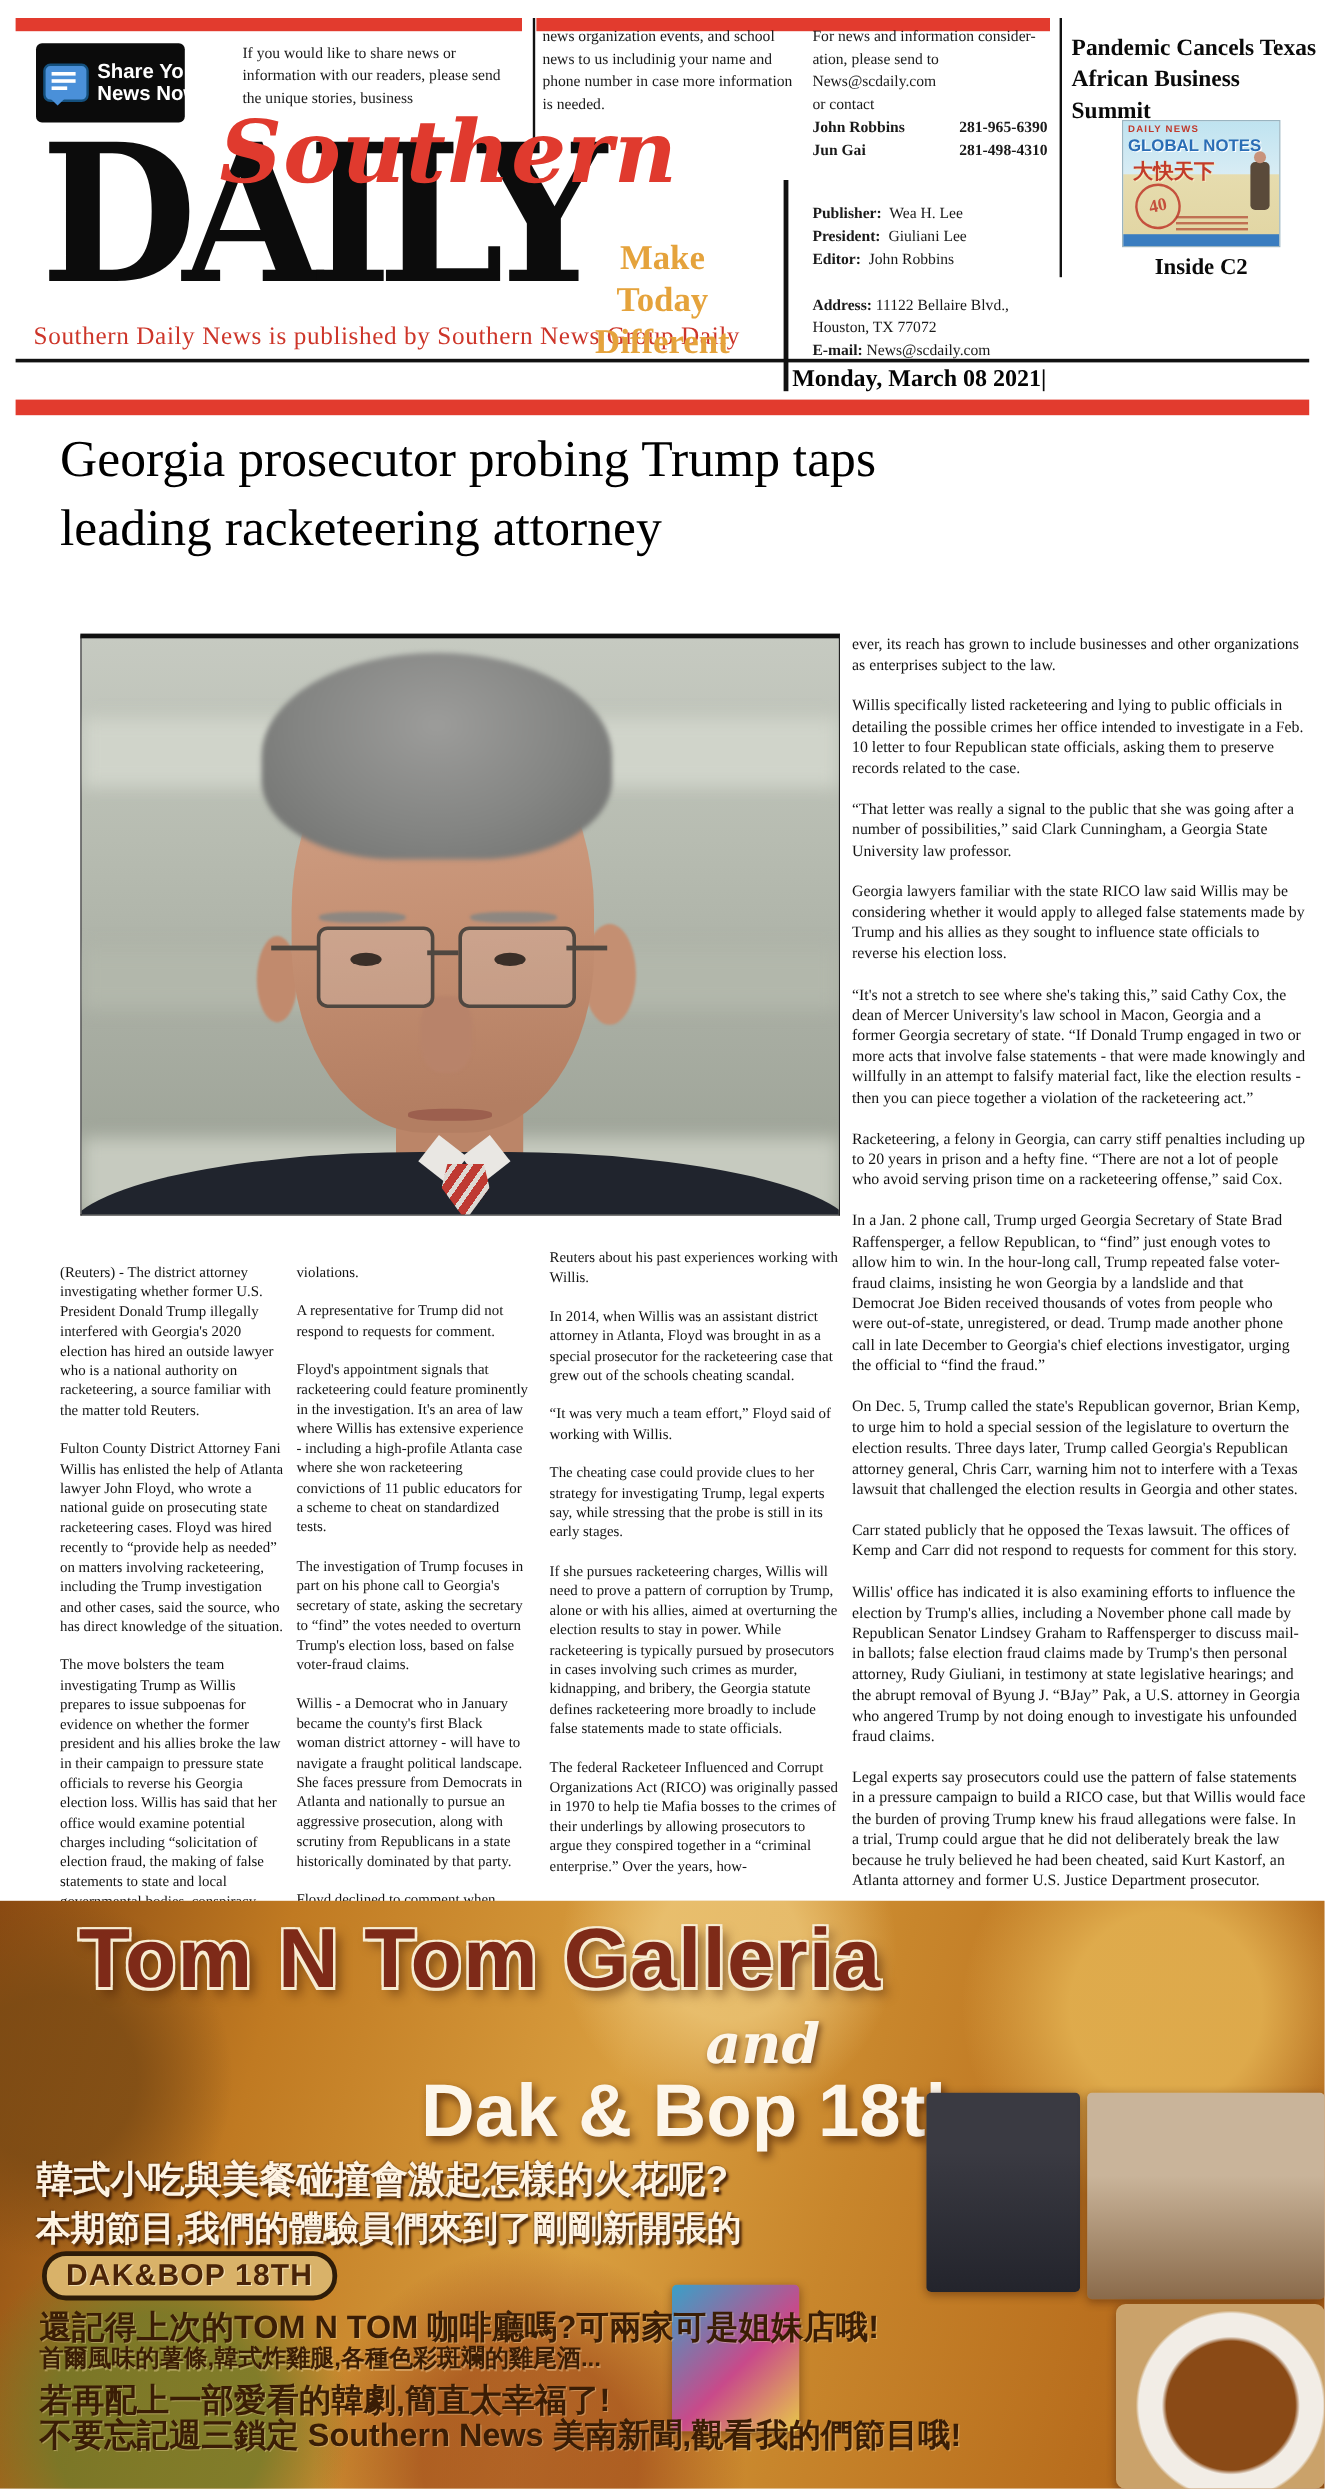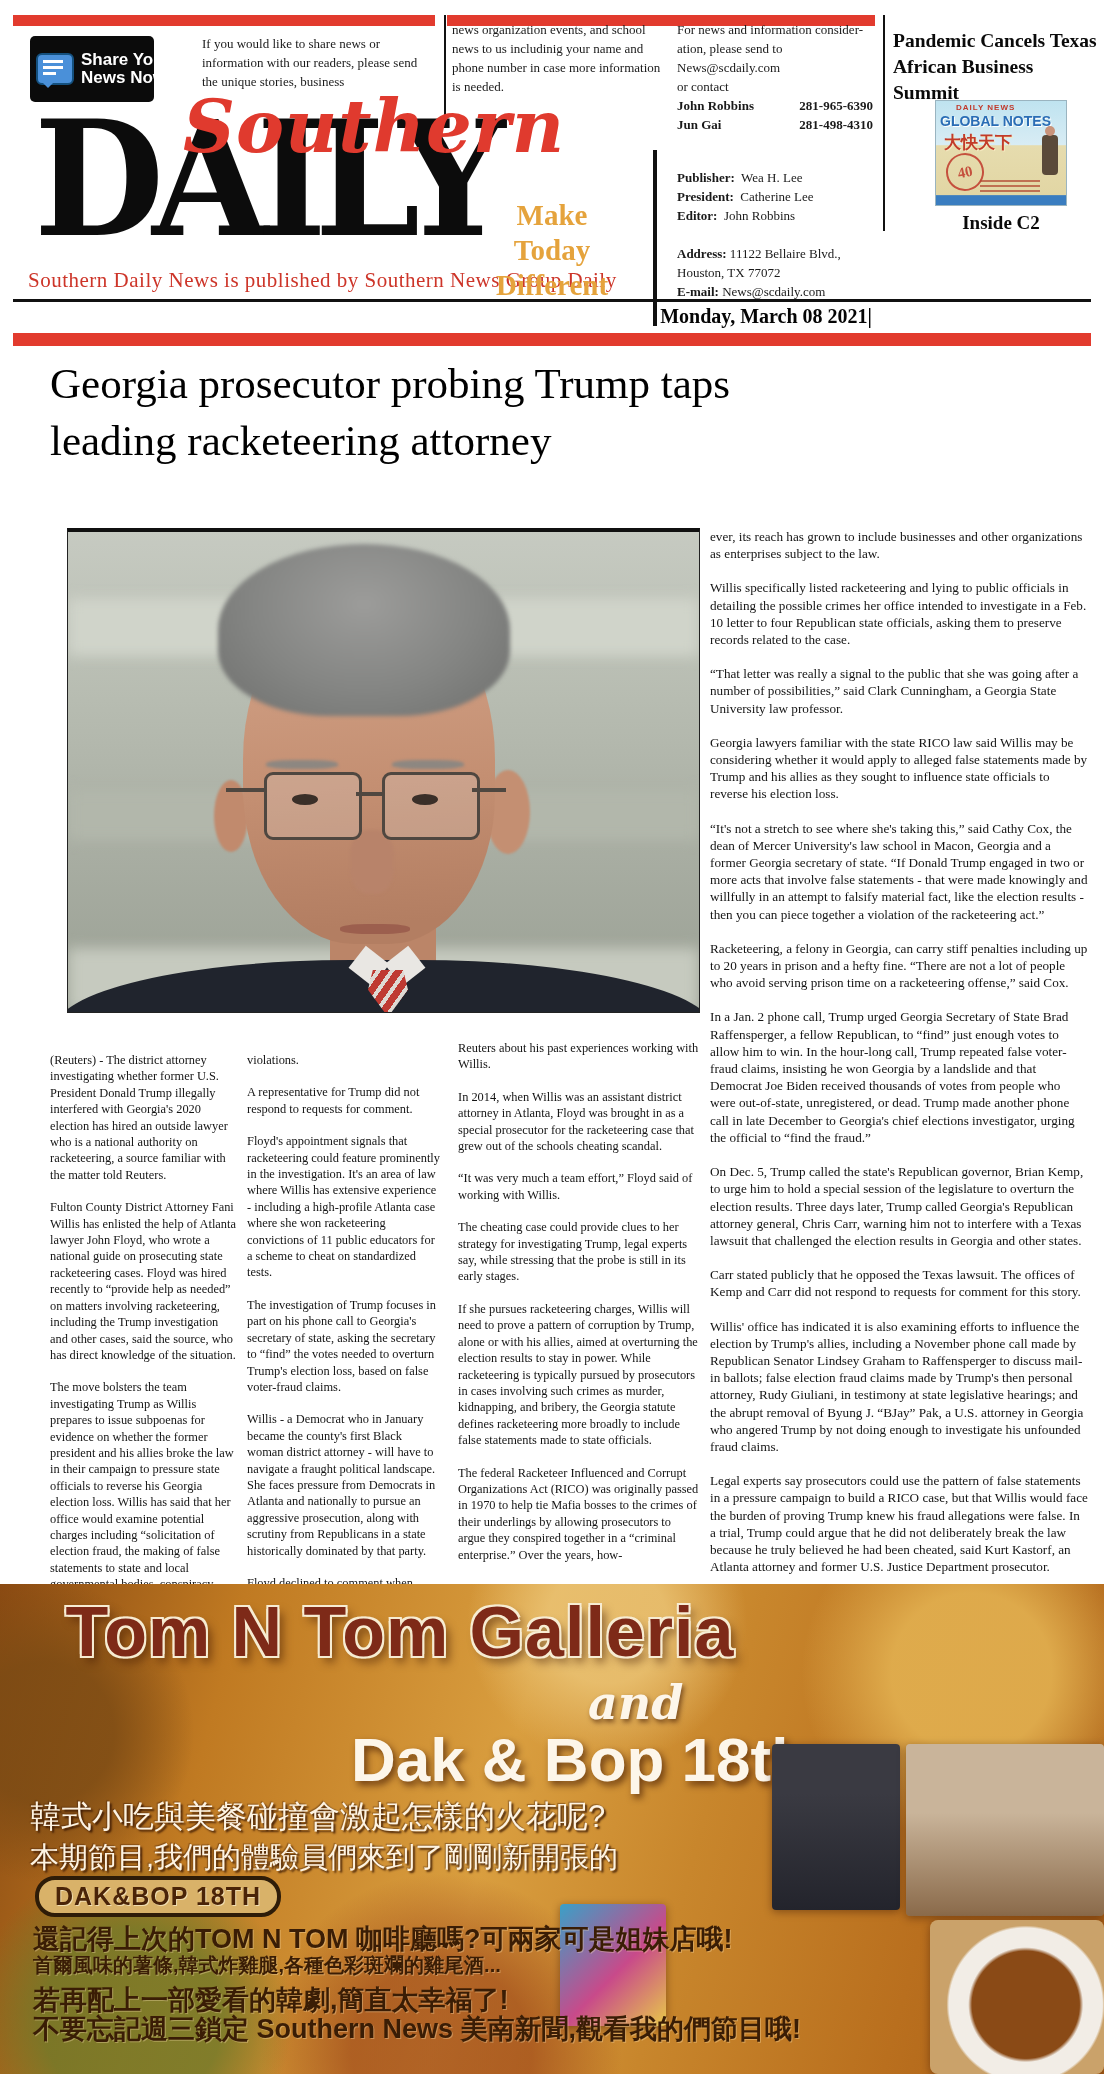--- a/index.html
+++ b/index.html
@@ -28,21 +28,21 @@
   .staff-row b{font-weight:bold;}
   .addr b{font-weight:bold;}
 
   
   .teaser-title{position:absolute;left:893px;top:28px;width:205px;font-weight:bold;
                 font-size:19.5px;line-height:26px;color:#0a0a0a;}
   .thumb{position:absolute;left:935px;top:100px;width:132px;height:106px;overflow:hidden;
          background:linear-gradient(180deg,#bfe3f0 0%,#d8ecf4 42%,#e6dcae 43%,#e2d6a4 90%,#3a7dc0 91%,#3a7dc0 100%);
          border:1px solid #9ab4c0;box-sizing:border-box;}
   .thumb-head{position:absolute;left:4px;top:2px;font-family:"Liberation Sans",sans-serif;
-              font-weight:bold;font-size:8px;color:#c0392b;letter-spacing:1px;margin-left:16px;}
+              font-weight:bold;font-size:8px;color:#c0392b;letter-spacing:1px;}
   .thumb-title{position:absolute;left:4px;top:12px;font-family:"Liberation Sans",sans-serif;
                font-weight:bold;font-size:14px;color:#2a6db5;text-shadow:1px 1px 0 #fff;}
   .thumb-cn{position:absolute;left:8px;top:30px;font-size:17px;font-weight:bold;color:#c23b2a;
             text-shadow:1px 1px 0 #f4e9c0;}
   .thumb-seal{position:absolute;left:10px;bottom:14px;width:34px;height:34px;border:2px solid #c0392b;
               border-radius:50%;color:#c0392b;font-weight:bold;font-size:15px;display:flex;
               align-items:center;justify-content:center;transform:rotate(-12deg);opacity:.85;}
   .thumb-person{position:absolute;right:8px;top:34px;width:16px;height:40px;background:#5a4a3a;border-radius:4px;}
   .thumb-person:before{content:"";position:absolute;left:3px;top:-9px;width:10px;height:10px;border-radius:50%;background:#c8937b;}
   .thumb-lines{position:absolute;right:26px;bottom:10px;width:60px;}
@@ -107,21 +107,21 @@
         radial-gradient(circle at 40% 95%,rgba(150,60,20,.6) 0 90px,rgba(150,60,20,0) 180px),
         linear-gradient(105deg,#8a4a12 0%,#c07a22 20%,#d99e3f 45%,#c8862c 62%,#b96f1e 82%,#a85e16 100%);
       font-family:"Liberation Sans",sans-serif;}
   .ad-title1{position:absolute;left:60px;top:8px;width:680px;text-align:center;font-weight:bold;
              font-size:70px;letter-spacing:1px;color:#7e2a18;
              text-shadow:-2px -2px 0 #f7ecd2,2px -2px 0 #f7ecd2,-2px 2px 0 #f7ecd2,2px 2px 0 #f7ecd2,5px 6px 10px rgba(60,20,0,.55);}
   .ad-and{position:absolute;left:588px;top:92px;font-family:"DejaVu Serif",serif;font-style:italic;
           font-weight:bold;font-size:46px;color:#fdf6ea;text-shadow:2px 3px 5px rgba(60,20,0,.6);}
   .ad-title2{position:absolute;left:320px;top:140px;width:520px;text-align:center;font-weight:bold;
              font-size:62px;color:#fdf6ea;text-shadow:3px 4px 7px rgba(60,20,0,.65);}
-  .ad-cnw{position:absolute;left:30px;font-weight:normal;color:#fdf3e2;
+  .ad-cnw{position:absolute;left:30px;font-weight:bold;color:#fdf3e2;
           text-shadow:2px 2px 2px rgba(50,18,0,.85),-1px -1px 1px rgba(50,18,0,.4);}
   .ad-cnd{position:absolute;left:33px;font-weight:bold;color:#3a1d05;
           text-shadow:1px 1px 0 rgba(255,230,180,.35);}
   .ad-badge{position:absolute;left:35px;top:292px;background:#d9b269;border:4px solid #2e1c08;
             border-radius:20px;padding:2px 16px;font-weight:bold;font-size:25px;color:#4a2408;
             text-shadow:1px 1px 0 #f0ddb0;letter-spacing:1px;}
   .ad-photo{position:absolute;border-radius:4px;box-shadow:0 2px 8px rgba(40,10,0,.4);}
 </style>
 </head>
 <body>
@@ -163,21 +163,21 @@
     </div>
   </div>
 
   <div class="hcol" style="left:677px;top:168px;width:200px;">
     <div class="staff-row">
       <b>Publisher:</b>&nbsp;
       <span>Wea H. Lee</span>
     </div>
     <div class="staff-row">
       <b>President:</b>&nbsp;
-      <span>Catherine Lee</span>
+      <span>Giuliani Lee</span>
     </div>
     <div class="staff-row">
       <b>Editor:</b>&nbsp;
       <span>John Robbins</span>
     </div>
   </div>
 
   <div class="hcol addr" style="left:677px;top:244px;width:205px;">
     <b>Address:</b>
     <span>11122 Bellaire Blvd., Houston, TX 77072</span><br>

